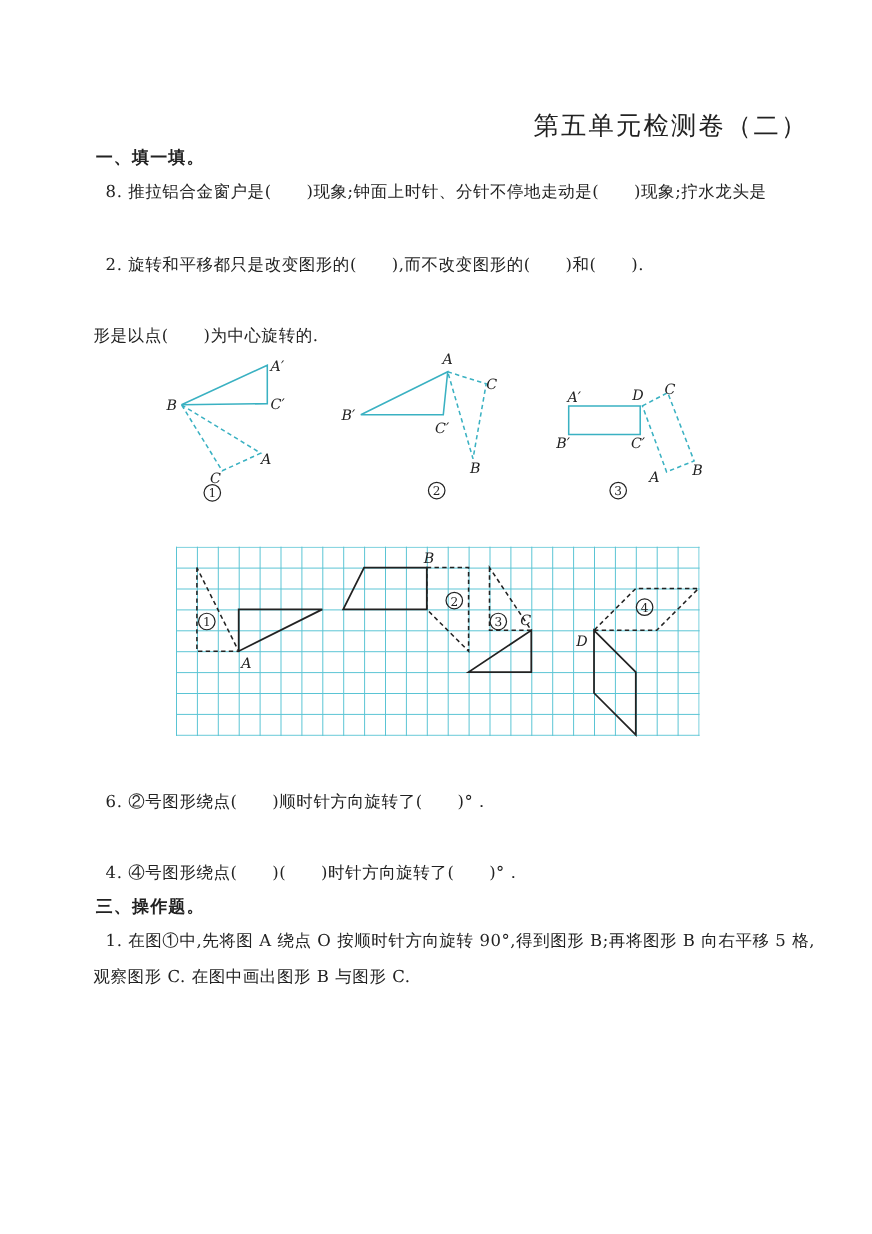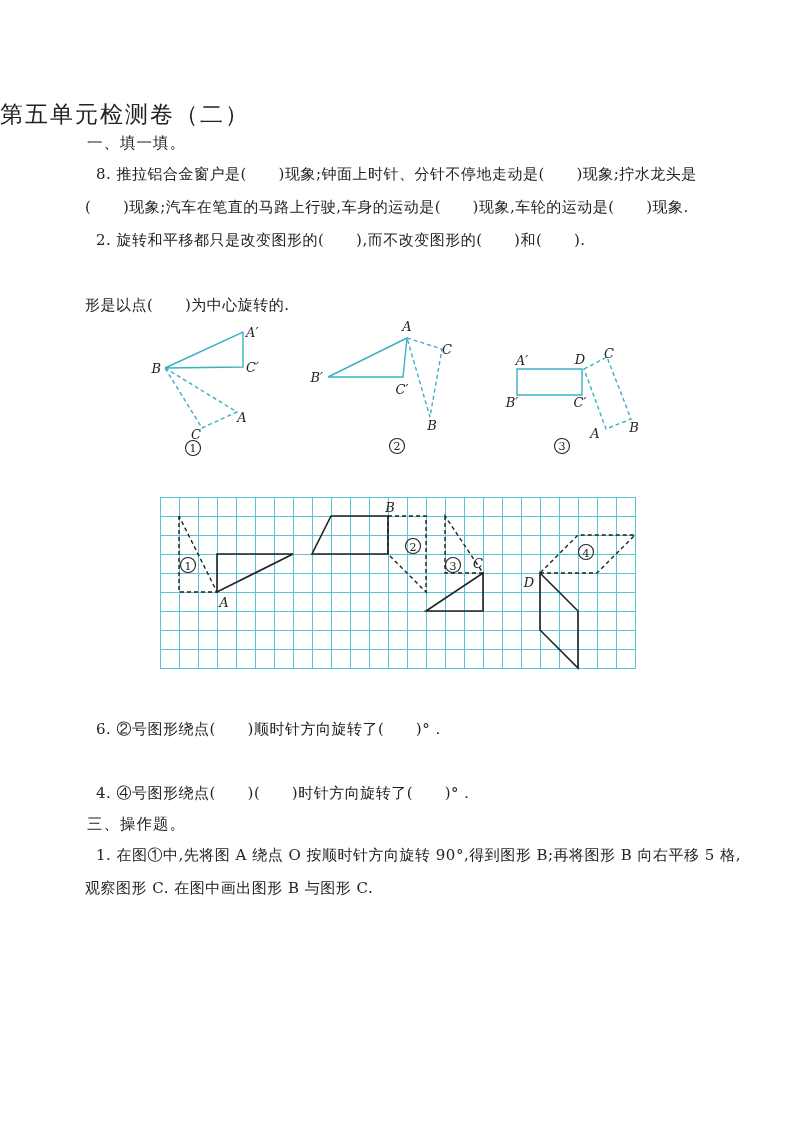--- a/index.html
+++ b/index.html
@@ -7,35 +7,35 @@
     position:relative;
     width:793px;height:1122px;
     background:#ffffff;
     font-family:"DejaVu Serif", serif;
     color:var(--ink,#222);
     overflow:hidden;
   }
   .title{
     position:absolute;
     left:0;top:99px;width:735px;
-    text-align:left;
+    text-align:right;
     font-size:23px;
     letter-spacing:2px;
     font-weight:500;
   }
   .line{
     position:absolute;
     font-size:15px;
     line-height:21px;
     white-space:pre;
     letter-spacing:0.5px;
   }
   .heading{
     font-family:"DejaVu Sans", sans-serif;
-    font-weight:normal;
+    font-weight:bold;
     font-size:15.5px;
     letter-spacing:1px;
     text-align:right;
   }
   .figband, .gridband{position:absolute;}
   .gridpaper{
     position:absolute;
     left:0;top:0;width:476px;height:172px;
     background-image:
       linear-gradient(to right, var(--grid,#5ac4d4) 1px, transparent 1px),
@@ -65,21 +65,20 @@
 </style>
 </head>
 <body>
 
 <div class="page">
 
   <div class="title">第五单元检测卷（二）</div>
 
   <div class="line heading" style="left:87px;top:133px">一、填一填。</div>
   <div class="line" style="left:96px;top:164px">8. 推拉铝合金窗户是(      )现象;钟面上时针、分针不停地走动是(      )现象;拧水龙头是</div>
-  <div class="line" style="left:85px;top:197px">(      )现象;汽车在笔直的马路上行驶,车身的运动是(      )现象,车轮的运动是(      )现象.</div>
   <div class="line" style="left:96px;top:230px">2. 旋转和平移都只是改变图形的(      ),而不改变图形的(      )和(      ).</div>
   <div class="line" style="left:85px;top:295px">形是以点(      )为中心旋转的.</div>
 
   <div class="figband" style="left:140px;top:318px;width:520px;height:140px">
     <svg width="520" height="140" viewBox="0 0 520 140">
 
       <path class="teal-solid" d="M25,50 L103,14 L103,49 Z"></path>
       <path class="teal-dash" d="M25,50 L97,94 L62,110 Z"></path>
       <text class="vlabel" x="21" y="55" text-anchor="end">B</text>
       <text class="vlabel" x="106" y="19">A′</text>

